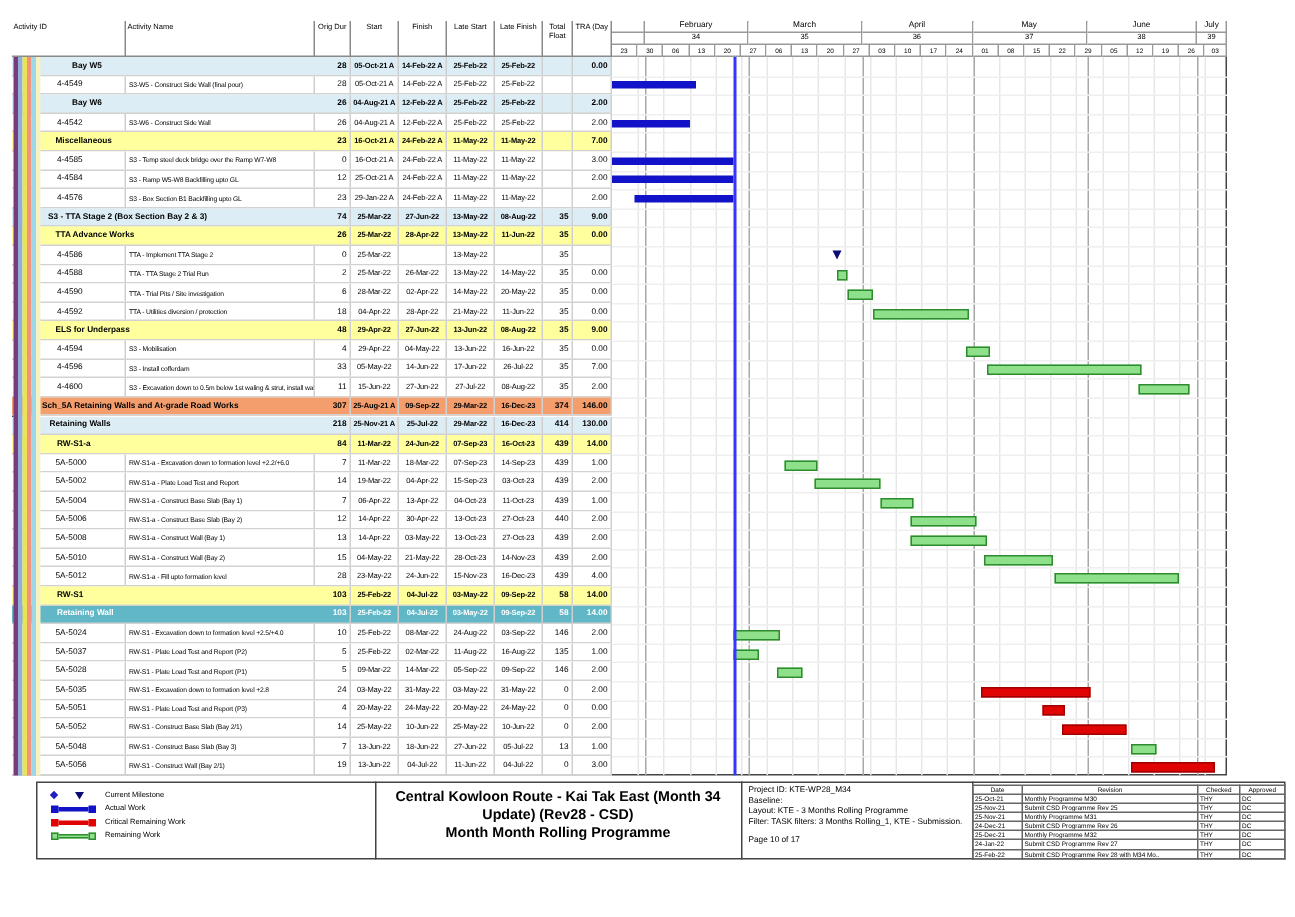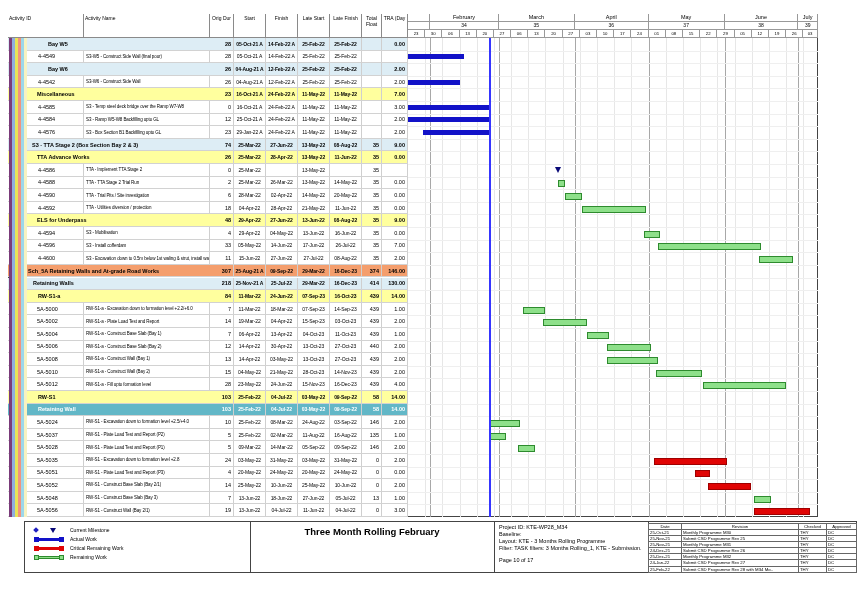--- a/index.html
+++ b/index.html
@@ -661,21 +661,22 @@
           <i class="sq"></i>
           <i class="ln"></i>
           <i class="sq"></i>
         </span>
       </span>
     <span>Remaining Work</span>
   </div>
 </div>
 
 <div class="abs" id="title-block">
-  <div>Three Month Rolling February</div>
+  <div>Central Kowloon Route - Kai Tak East (Month 34 Update) (Rev28 - CSD)</div>
+  <div>Month Month Rolling Programme</div>
 </div>
 
 <div class="abs" id="info-block">
   <div>Project ID: KTE-WP28_M34</div>
   <div>Baseline:</div>
   <div>Layout: KTE - 3 Months Rolling Programme</div>
   <div>Filter: TASK filters: 3 Months Rolling_1, KTE - Submission.</div>
   <div id="page-num">Page 10 of 17</div>
 </div>
 

